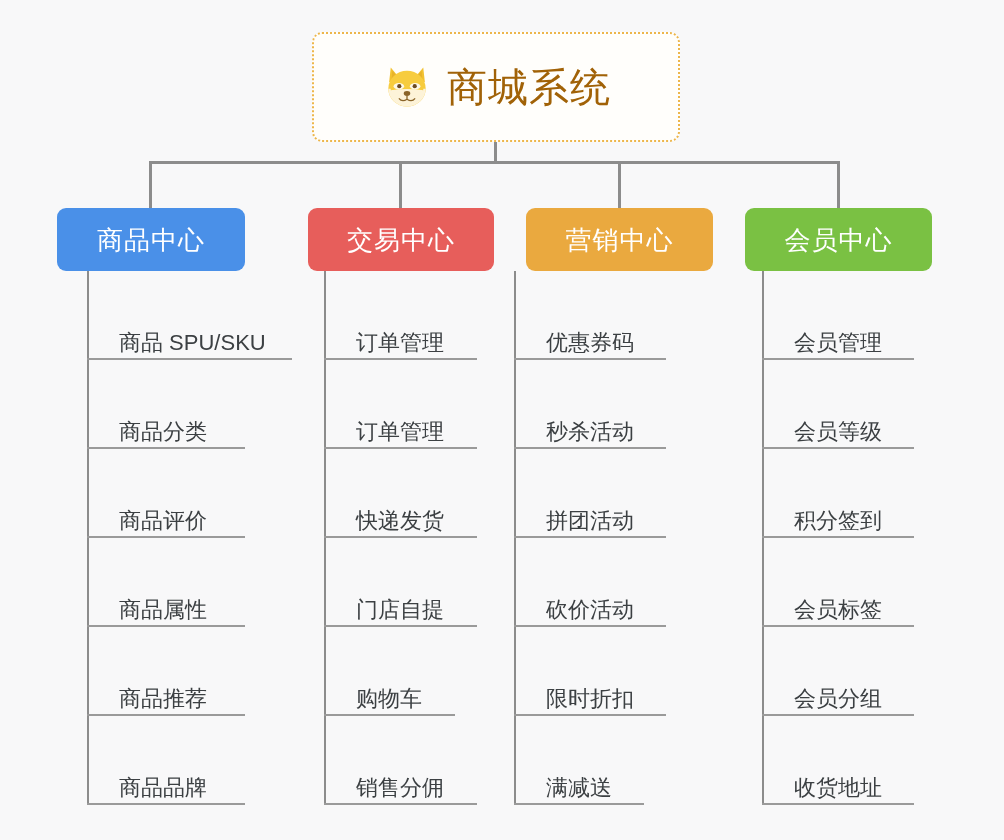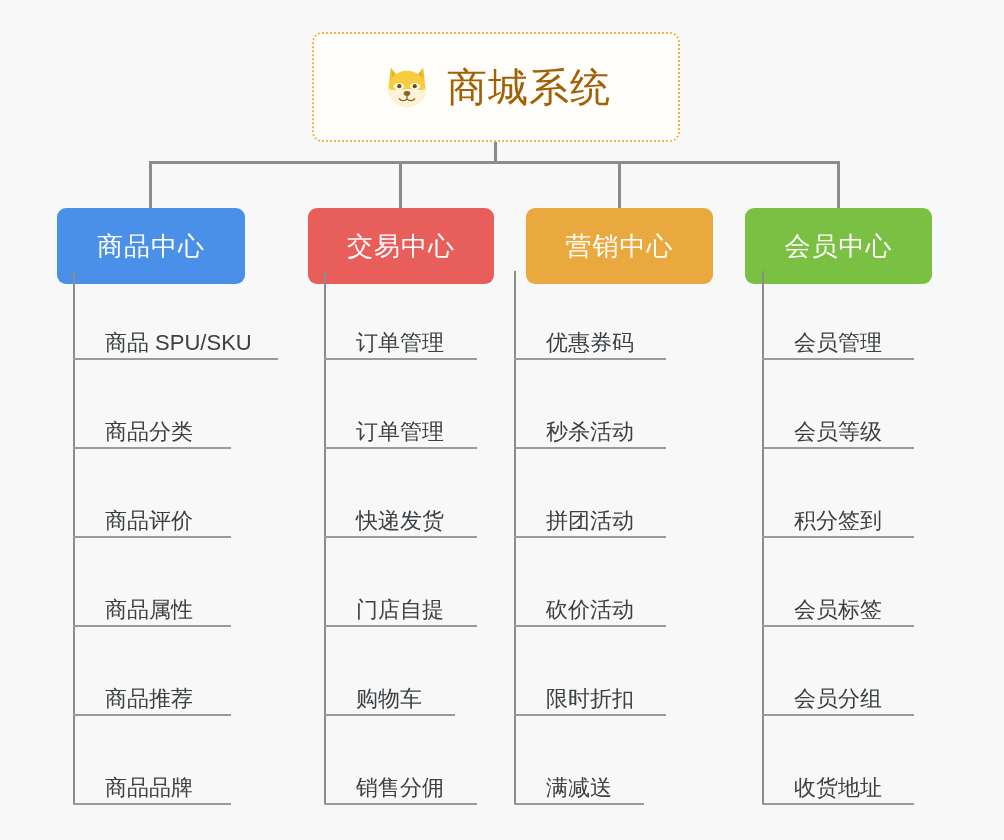--- a/index.html
+++ b/index.html
@@ -54,21 +54,21 @@
   .conn {
     position: absolute;
     background: #8c8c8c;
   }
   .conn-v { width: 3px; }
   .conn-h { height: 3px; }
 
   
   .col-header {
     position: absolute;
-    height: 76px;
+    height: 63px;
     border-radius: 9px;
     display: flex;
     align-items: center;
     justify-content: center;
     box-sizing: border-box;
     text-align: right;
   }
   .col-header-label {
     color: #ffffff;
     font-size: 26px;
@@ -152,21 +152,21 @@
   <div class="col-header" style="left:308px; top:208px; width:186px; background:#e75e5b;">
     <span class="col-header-label">交易中心</span>
   </div>
   <div class="col-header" style="left:526px; top:208px; width:187px; background:#eaa93f;">
     <span class="col-header-label">营销中心</span>
   </div>
   <div class="col-header" style="left:745px; top:208px; width:187px; background:#7ac143;">
     <span class="col-header-label">会员中心</span>
   </div>
 
-  <div class="leaf-col" style="left:73px;">
+  <div class="leaf-col" style="left:87px;">
     <div class="leaf-spine" style="height:534px;"></div>
     <div class="leaf-item">
       <div class="leaf-underline" style="width:205px;"></div>
       <span class="leaf-label">商品 SPU/SKU</span>
     </div>
     <div class="leaf-item">
       <div class="leaf-underline" style="width:158px;"></div>
       <span class="leaf-label">商品分类</span>
     </div>
     <div class="leaf-item">

